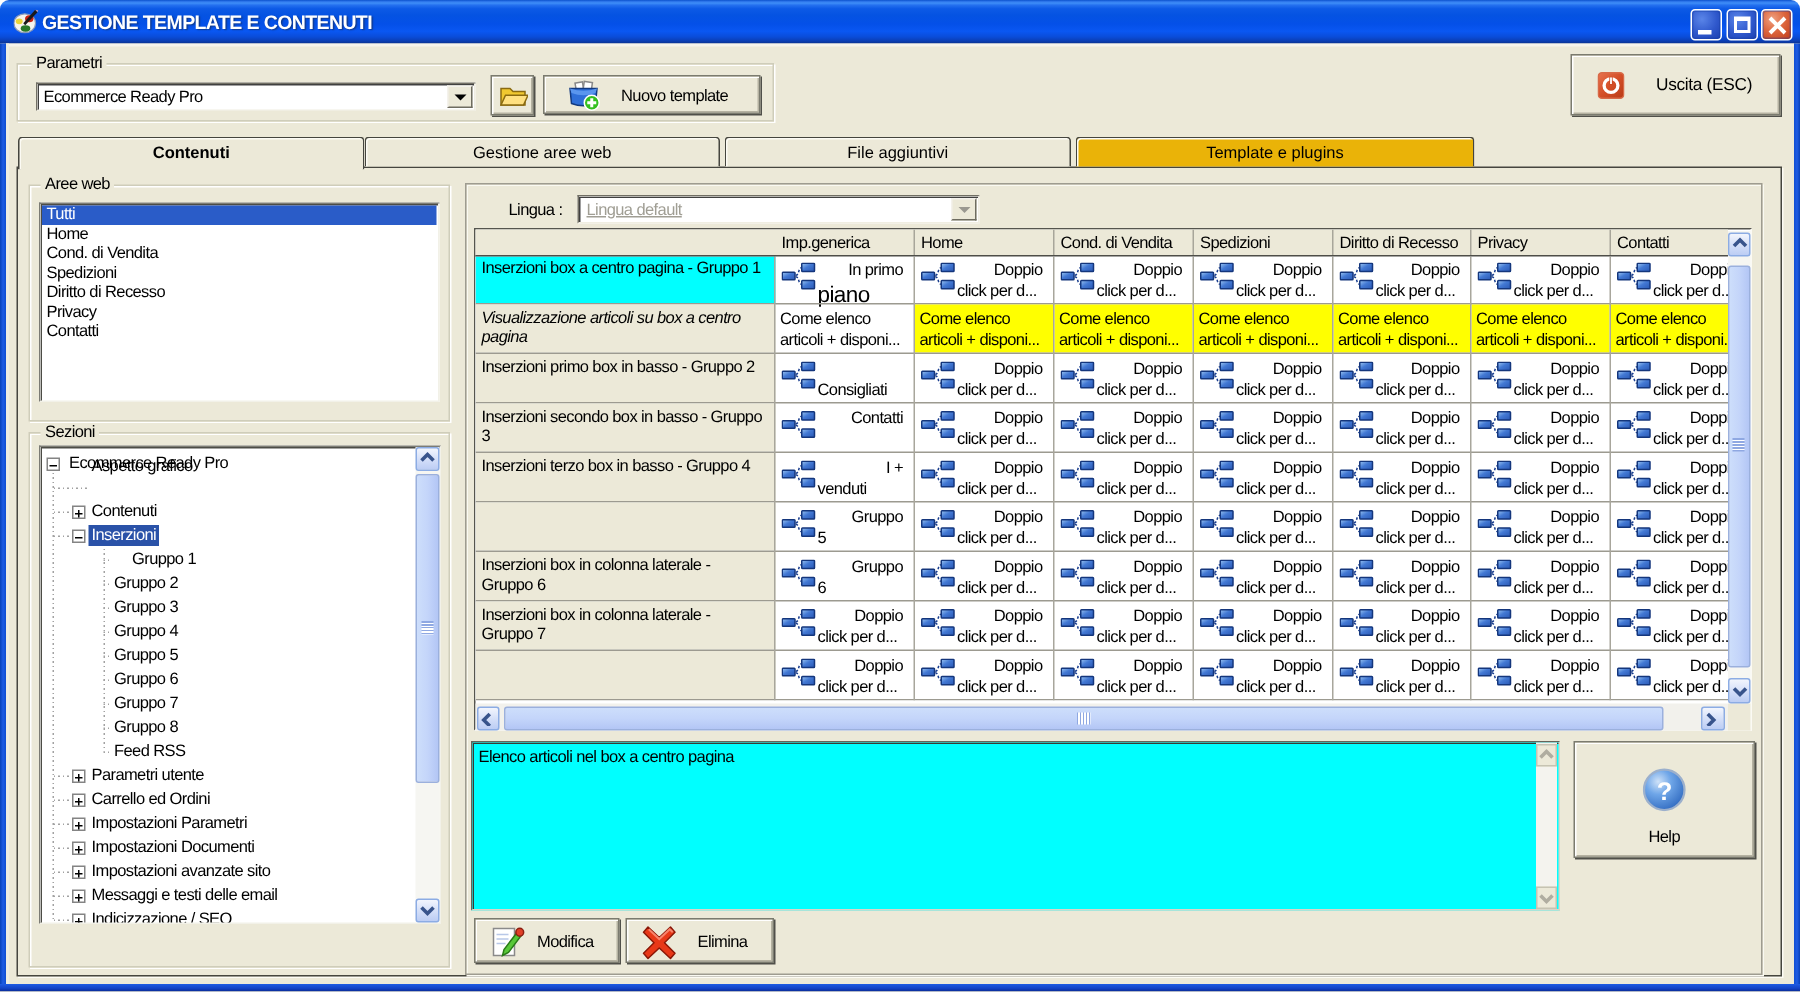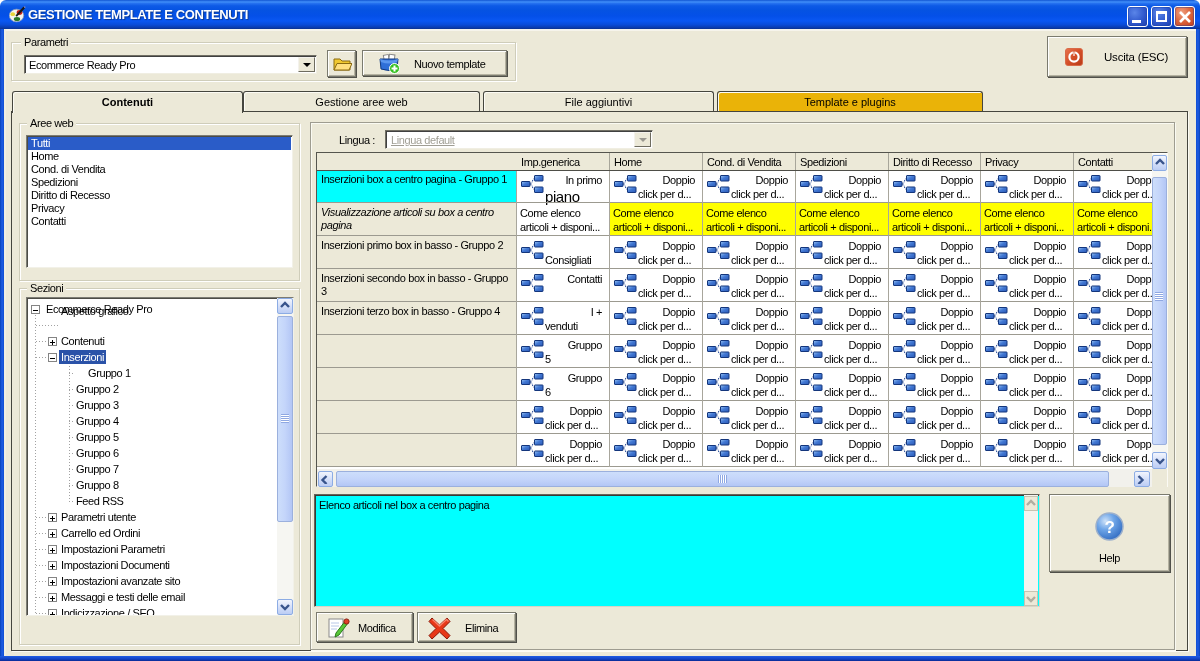--- a/index.html
+++ b/index.html
@@ -778,20 +778,21 @@
         </defs>
 <path d="M9.5 8.5 C12 8.5 11 3.5 13.5 3.5 M9.5 9.5 C12 9.5 11 14.5 13.5 14.5" fill="none" stroke="#1b3f8f" stroke-width="1" stroke-dasharray="1.6,1.3"></path>
 <rect x="0.5" y="6.5" width="8.5" height="5" rx="0.5" fill="url(#bg35)" stroke="#14367c"></rect>
 <rect x="13.5" y="0.5" width="8.5" height="5.5" rx="0.5" fill="url(#bg35)" stroke="#14367c"></rect>
 <rect x="13.5" y="12" width="8.5" height="5.5" rx="0.5" fill="url(#bg35)" stroke="#14367c"></rect>
 </svg></div>
     <div class="abs" style="left:757px;top:168px;width:85px;font-size:11px;text-align:right;white-space:nowrap;">Doppio</div>
     <div class="abs" style="left:785px;top:182px;font-size:11px;white-space:nowrap;">click per d...</div>
     <div class="abs" style="left:0;top:196px;width:835px;height:1px;background:#9c9a90;"></div>
     <div class="abs" style="left:0px;top:197px;width:200px;height:32px;background:#ece9d8;"></div>
+    <div class="abs" style="left:4px;top:200px;width:189px;font-size:11px;line-height:13px;color:#000;">Inserzioni box in colonna laterale - Gruppo 6</div>
     <div class="abs" style="left:204px;top:202px;"><svg width="23" height="19" viewBox="0 0 23 19">
 <defs>
           <linearGradient id="bg36" x1="0" y1="0" x2="1" y2="1">
 <stop offset="0" stop-color="#9cc6f2"></stop>
             <stop offset="0.45" stop-color="#4379d4"></stop>
             <stop offset="1" stop-color="#2a58b4"></stop>
           </linearGradient>
         </defs>
 <path d="M9.5 8.5 C12 8.5 11 3.5 13.5 3.5 M9.5 9.5 C12 9.5 11 14.5 13.5 14.5" fill="none" stroke="#1b3f8f" stroke-width="1" stroke-dasharray="1.6,1.3"></path>
 <rect x="0.5" y="6.5" width="8.5" height="5" rx="0.5" fill="url(#bg36)" stroke="#14367c"></rect>
@@ -885,20 +886,21 @@
         </defs>
 <path d="M9.5 8.5 C12 8.5 11 3.5 13.5 3.5 M9.5 9.5 C12 9.5 11 14.5 13.5 14.5" fill="none" stroke="#1b3f8f" stroke-width="1" stroke-dasharray="1.6,1.3"></path>
 <rect x="0.5" y="6.5" width="8.5" height="5" rx="0.5" fill="url(#bg42)" stroke="#14367c"></rect>
 <rect x="13.5" y="0.5" width="8.5" height="5.5" rx="0.5" fill="url(#bg42)" stroke="#14367c"></rect>
 <rect x="13.5" y="12" width="8.5" height="5.5" rx="0.5" fill="url(#bg42)" stroke="#14367c"></rect>
 </svg></div>
     <div class="abs" style="left:757px;top:201px;width:85px;font-size:11px;text-align:right;white-space:nowrap;">Doppio</div>
     <div class="abs" style="left:785px;top:215px;font-size:11px;white-space:nowrap;">click per d...</div>
     <div class="abs" style="left:0;top:229px;width:835px;height:1px;background:#9c9a90;"></div>
     <div class="abs" style="left:0px;top:230px;width:200px;height:32px;background:#ece9d8;"></div>
+    <div class="abs" style="left:4px;top:233px;width:189px;font-size:11px;line-height:13px;color:#000;">Inserzioni box in colonna laterale - Gruppo 7</div>
     <div class="abs" style="left:204px;top:235px;"><svg width="23" height="19" viewBox="0 0 23 19">
 <defs>
           <linearGradient id="bg43" x1="0" y1="0" x2="1" y2="1">
 <stop offset="0" stop-color="#9cc6f2"></stop>
             <stop offset="0.45" stop-color="#4379d4"></stop>
             <stop offset="1" stop-color="#2a58b4"></stop>
           </linearGradient>
         </defs>
 <path d="M9.5 8.5 C12 8.5 11 3.5 13.5 3.5 M9.5 9.5 C12 9.5 11 14.5 13.5 14.5" fill="none" stroke="#1b3f8f" stroke-width="1" stroke-dasharray="1.6,1.3"></path>
 <rect x="0.5" y="6.5" width="8.5" height="5" rx="0.5" fill="url(#bg43)" stroke="#14367c"></rect>

